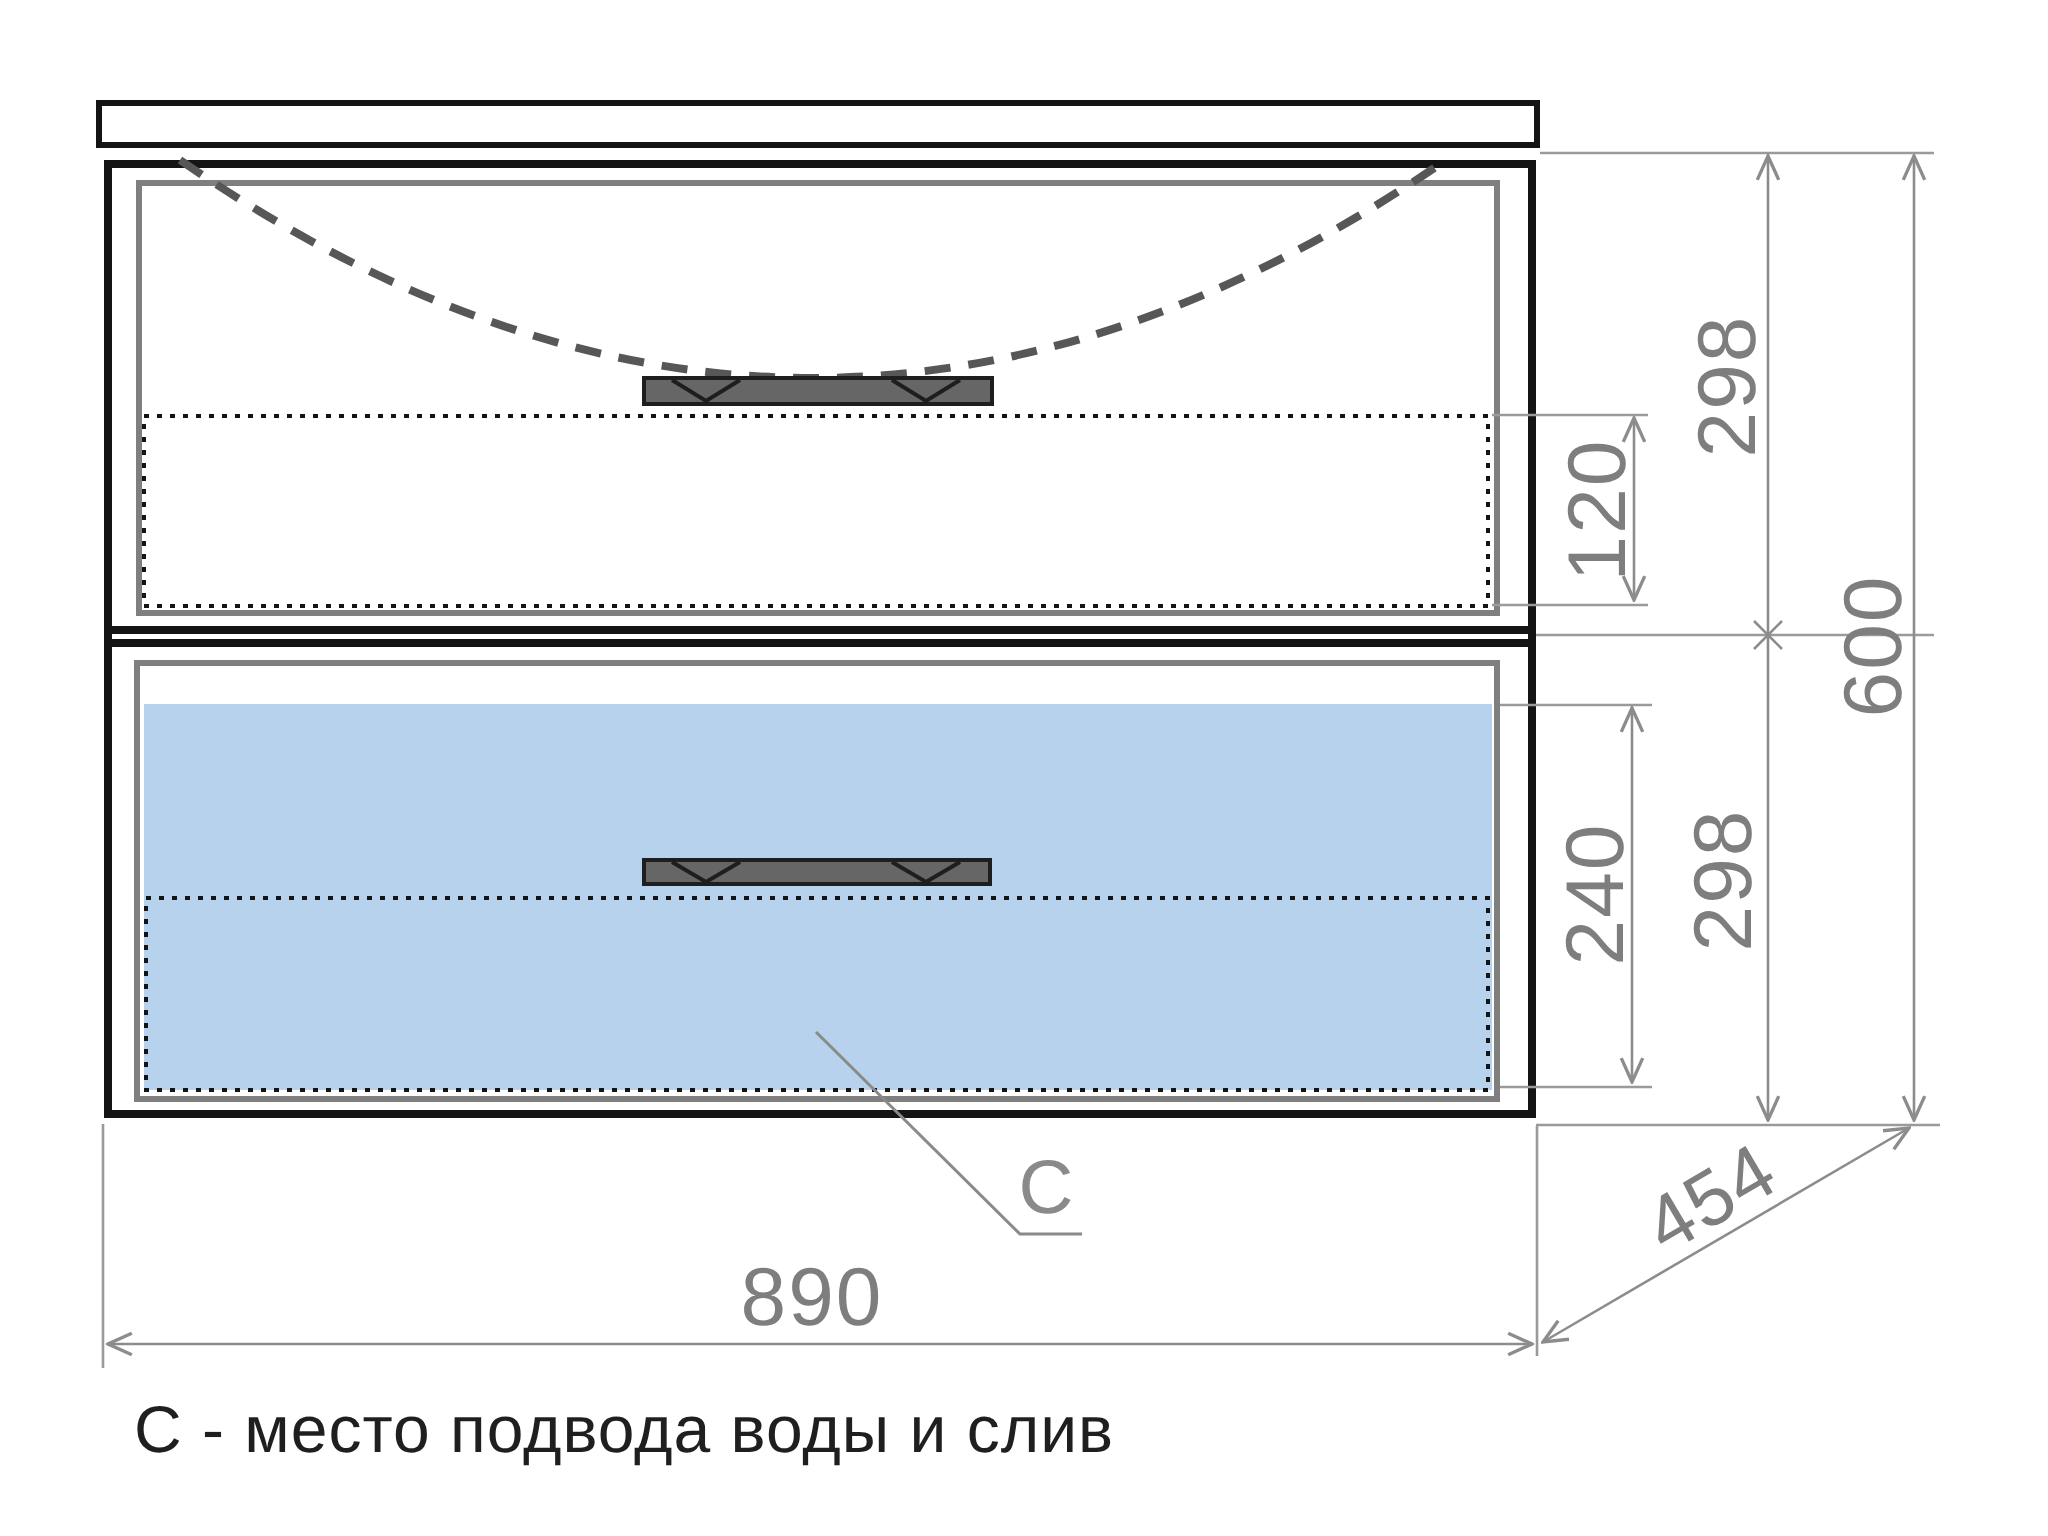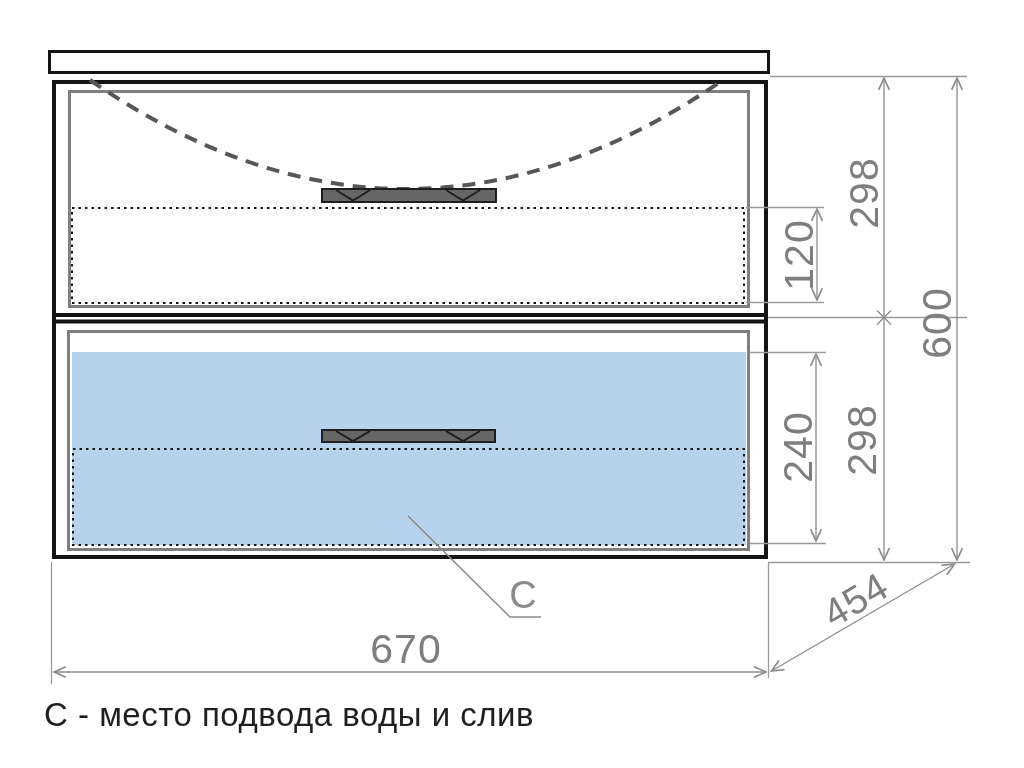--- a/index.html
+++ b/index.html
@@ -103,21 +103,21 @@
   <div class="txt dim vert" style="left:864px; top:193px;">298</div>
 
   <div class="txt dim vert" style="left:799px; top:255px;">120</div>
 
   <div class="txt dim vert" style="left:937px; top:323px;">600</div>
 
   <div class="txt dim vert" style="left:798px; top:447px;">240</div>
 
   <div class="txt dim vert" style="left:862px; top:440px;">298</div>
 
-  <div class="txt dim" style="left:406px; top:649px;">670</div>
+  <div class="txt dim" style="left:406px; top:649px;">890</div>
 
   <div class="txt dim diag" style="left:856px; top:600px;">454</div>
 
   <div class="txt point-label" style="left:523px; top:595px;">С</div>
 
-  <div class="txt caption" style="left:44px; top:696px;">С - место подвода воды и слив</div>
+  <div class="txt caption" style="left:67px; top:696px;">С - место подвода воды и слив</div>
 
 </div>
 
 </body></html>

